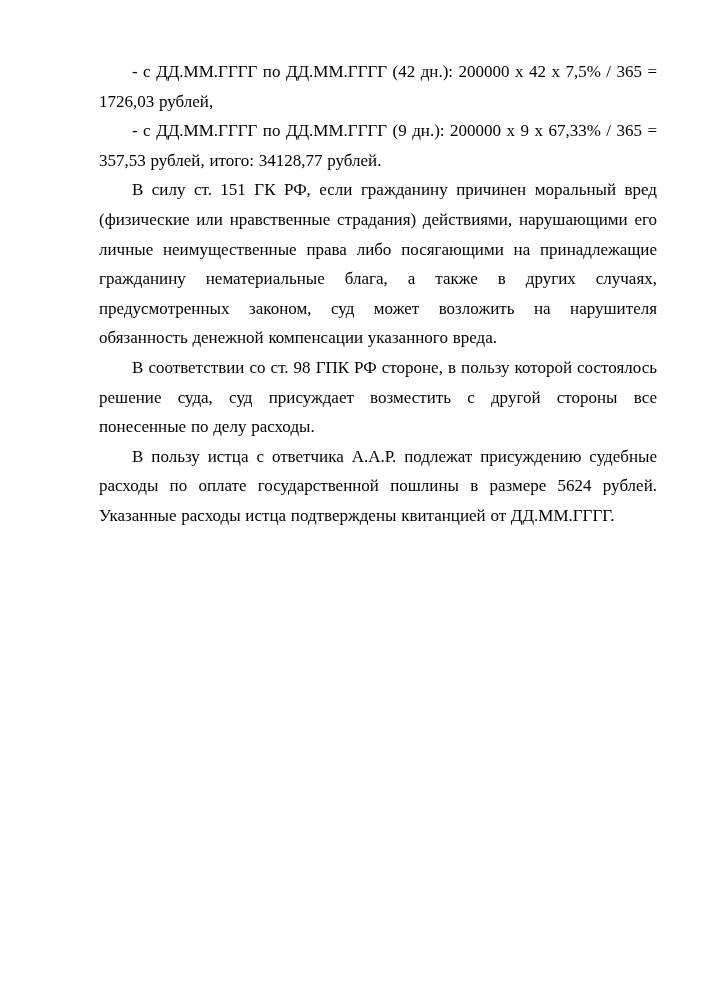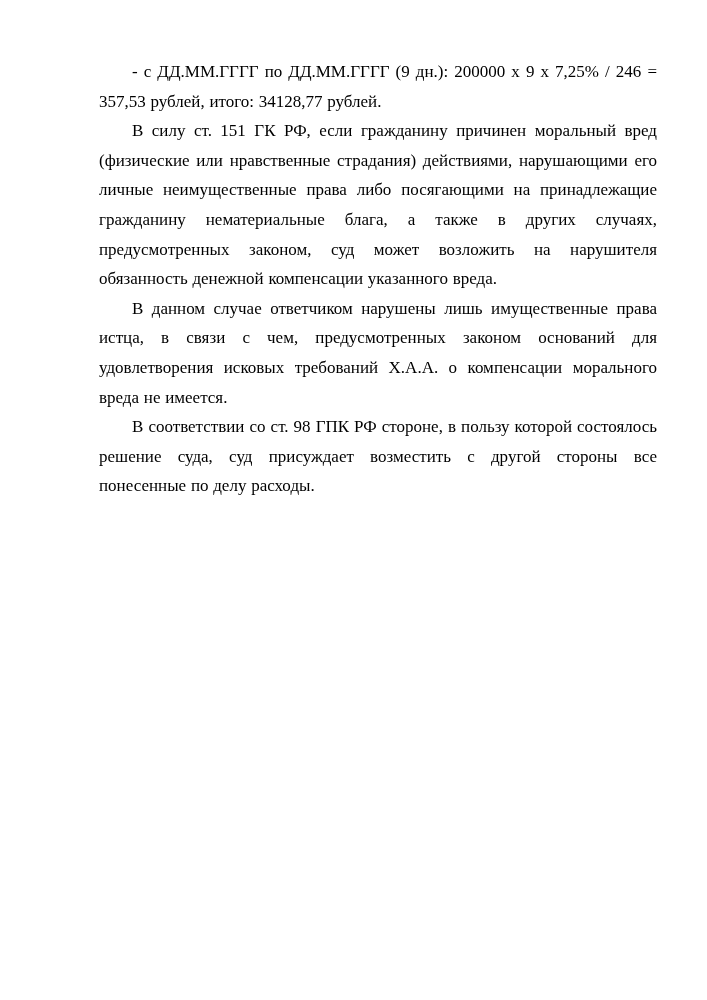--- a/index.html
+++ b/index.html
@@ -26,18 +26,19 @@
     text-align: justify;
     text-indent: 33px;
     word-spacing: 0.5px;
   }
 </style>
 </head>
 <body>
 
 <div class="page">
   <div class="doc-body">
-    <p>- с ДД.ММ.ГГГГ по ДД.ММ.ГГГГ (9 дн.): 200000 х 9 х 7,25% / 246 = 357,53 рублей, итого: 34128,77 рублей.</p>
+    <p>- с ДД.ММ.ГГГГ по ДД.ММ.ГГГГ (42 дн.): 200000 х 42 х 7,5% / 365 = 1726,03 рублей,</p>
+    <p>- с ДД.ММ.ГГГГ по ДД.ММ.ГГГГ (9 дн.): 200000 х 9 х 67,33% / 365 = 357,53 рублей, итого: 34128,77 рублей.</p>
     <p>В силу ст. 151 ГК РФ, если гражданину причинен моральный вред (физические или нравственные страдания) действиями, нарушающими его личные неимущественные права либо посягающими на принадлежащие гражданину нематериальные блага, а также в других случаях, предусмотренных законом, суд может возложить на нарушителя обязанность денежной компенсации указанного вреда.</p>
-    <p>В данном случае ответчиком нарушены лишь имущественные права истца, в связи с чем, предусмотренных законом оснований для удовлетворения исковых требований Х.А.А. о компенсации морального вреда не имеется.</p>
     <p>В соответствии со ст. 98 ГПК РФ стороне, в пользу которой состоялось решение суда, суд присуждает возместить с другой стороны все понесенные по делу расходы.</p>
+    <p>В пользу истца с ответчика А.А.Р. подлежат присуждению судебные расходы по оплате государственной пошлины в размере 5624 рублей. Указанные расходы истца подтверждены квитанцией от ДД.ММ.ГГГГ.</p>
   </div>
 </div>
 
 </body></html>

